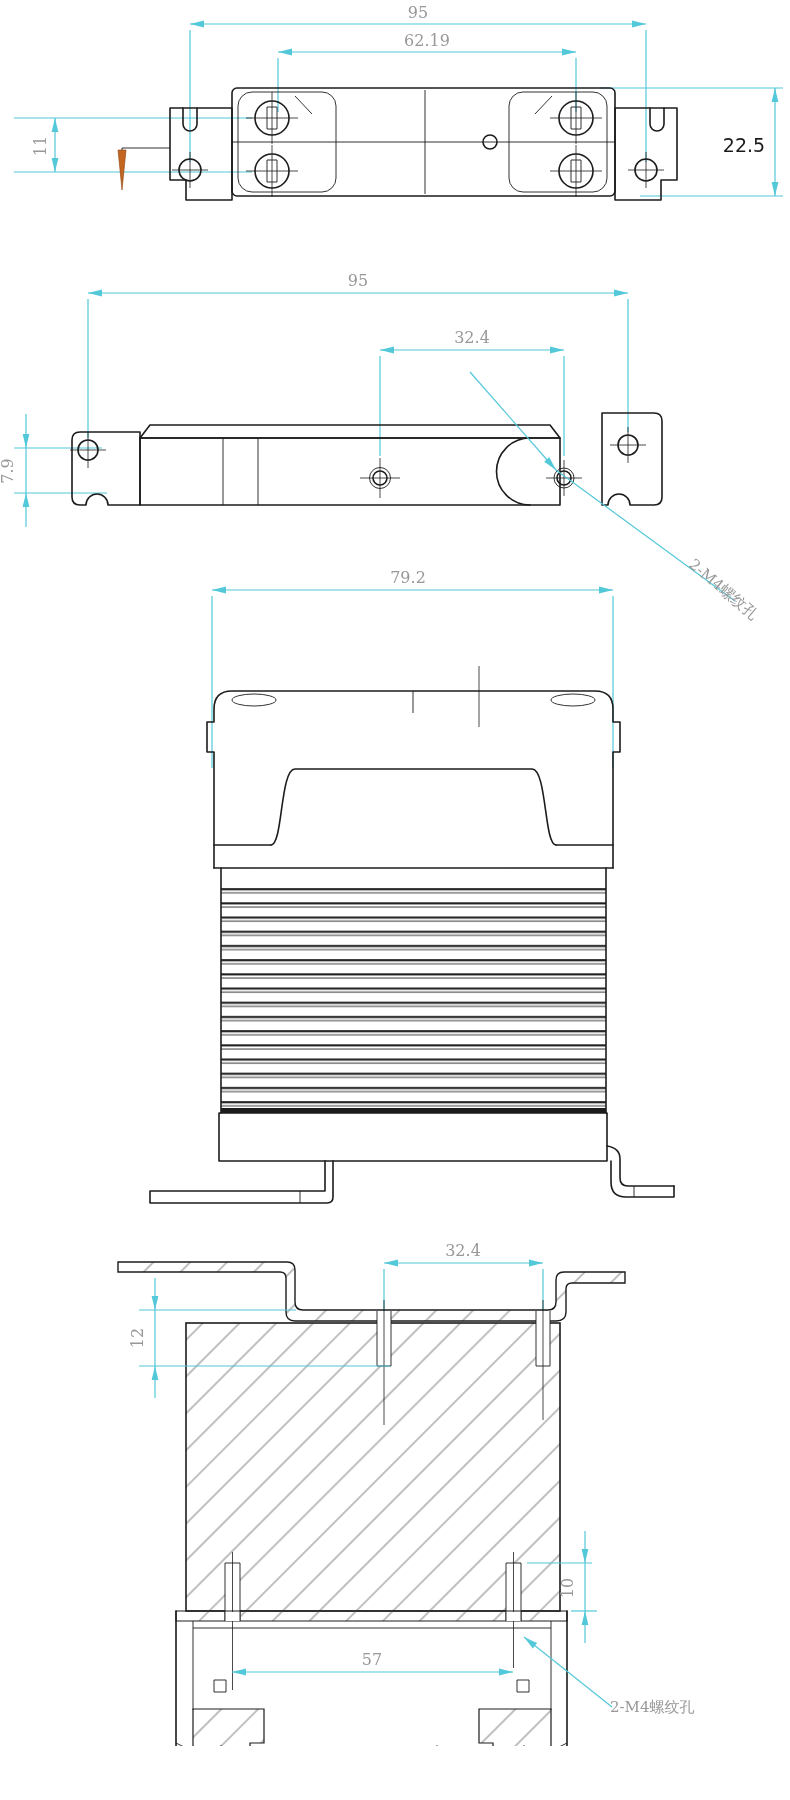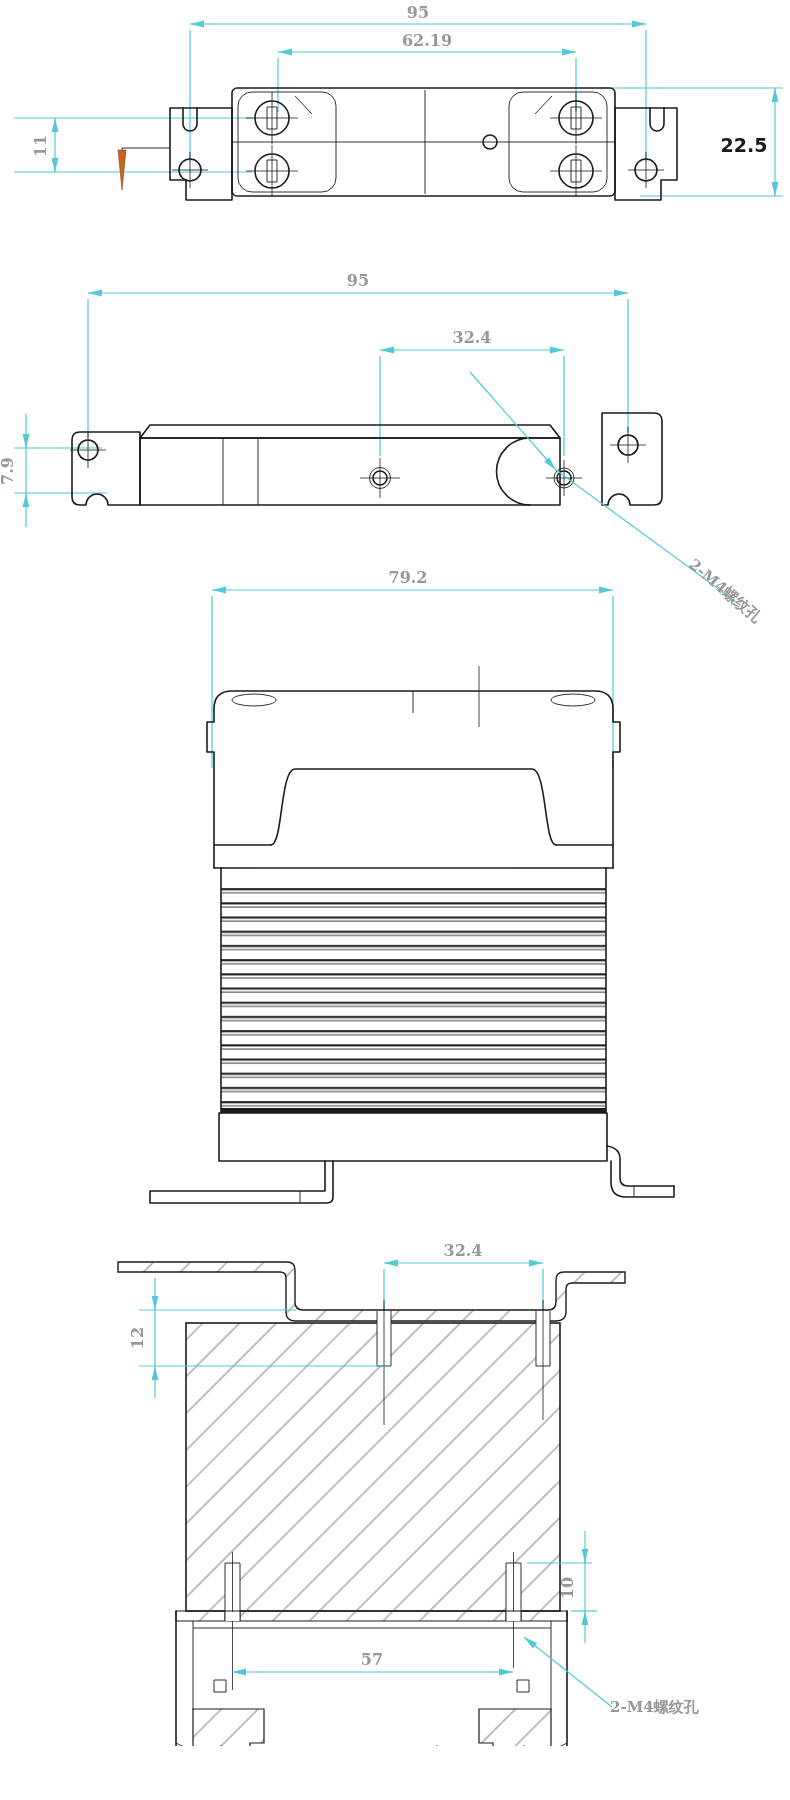--- a/index.html
+++ b/index.html
@@ -1,16 +1,16 @@
 <!DOCTYPE html>
 <html><head>
 <meta charset="utf-8">
 <style>
   html,body{margin:0;padding:0;background:#fff;}
-  #canvas{width:790px;height:1746px;background:#fff;position:relative;overflow:hidden;font-weight:bold;}
+  #canvas{width:790px;height:1746px;background:#fff;position:relative;overflow:hidden;}
   svg{display:block;}
   .o  {stroke:#1c1c1c;fill:none;stroke-width:1.6;stroke-linejoin:round;stroke-linecap:round;}
   .o2 {stroke:#1c1c1c;fill:none;stroke-width:0.9;stroke-linejoin:round;}
   .d  {stroke:#53c8d9;fill:none;stroke-width:1.2;}
   .cl {stroke:#1c1c1c;fill:none;stroke-width:0.8;}
   .dt {fill:#989898;font-family:"DejaVu Serif",serif;font-size:16px;}
   .cn {fill:#989898;font-family:"DejaVu Serif",serif;font-size:15px;}
   .dk {fill:#1a1a1a;font-family:"DejaVu Sans",sans-serif;font-size:19px;}
   .wh {fill:#ffffff;stroke:none;}
 </style>

